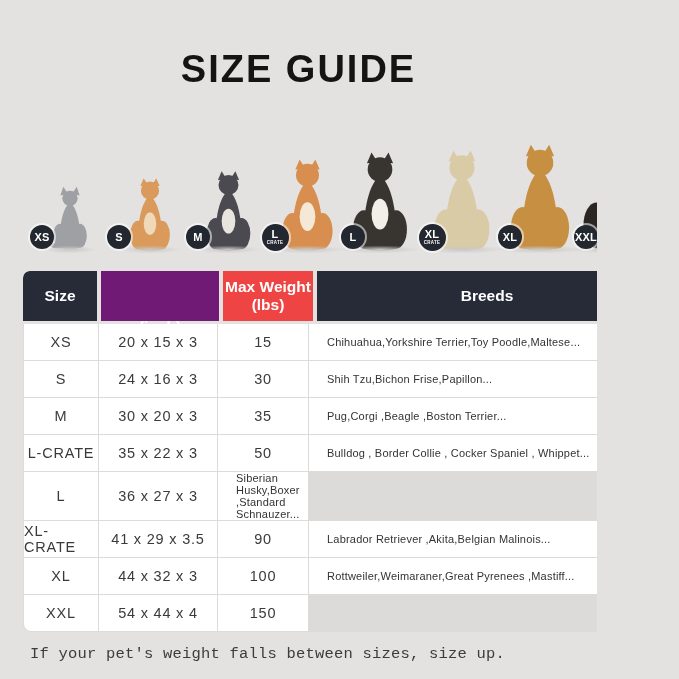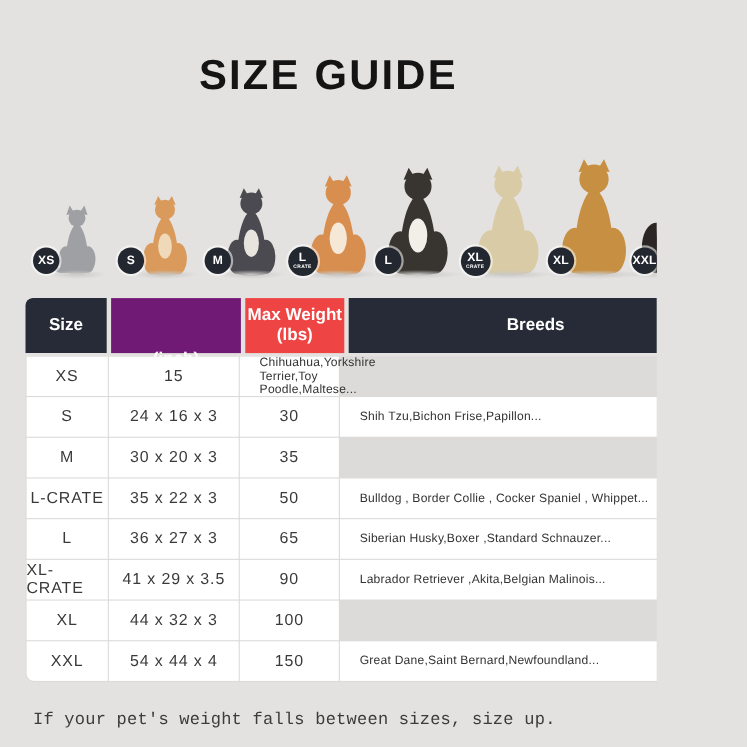--- a/index.html
+++ b/index.html
@@ -247,68 +247,69 @@
   </div>
 
   <div class="th" style="background: rgb(38, 43, 55);">
     <span class="th-l1">Breeds</span>
 
   </div>
 </div>
     <div class="tbody" id="tbody">
   <div class="tr">
     <div class="td td-size">XS</div>
+    <div class="td td-dims">20 x 15 x 3</div>
     <div class="td td-weight">15</div>
     <div class="td td-breeds">Chihuahua,Yorkshire Terrier,Toy Poodle,Maltese...</div>
   </div>
 
   <div class="tr">
     <div class="td td-size">S</div>
     <div class="td td-dims">24 x 16 x 3</div>
     <div class="td td-weight">30</div>
     <div class="td td-breeds">Shih Tzu,Bichon Frise,Papillon...</div>
   </div>
 
   <div class="tr">
     <div class="td td-size">M</div>
     <div class="td td-dims">30 x 20 x 3</div>
     <div class="td td-weight">35</div>
+    <div class="td td-breeds">Pug,Corgi ,Beagle ,Boston Terrier...</div>
   </div>
 
   <div class="tr">
     <div class="td td-size">L-CRATE</div>
     <div class="td td-dims">35 x 22 x 3</div>
     <div class="td td-weight">50</div>
     <div class="td td-breeds">Bulldog , Border Collie , Cocker Spaniel , Whippet...</div>
   </div>
 
   <div class="tr">
     <div class="td td-size">L</div>
     <div class="td td-dims">36 x 27 x 3</div>
-    <div class="td td-weight">65</div>
     <div class="td td-breeds">Siberian Husky,Boxer ,Standard Schnauzer...</div>
   </div>
 
   <div class="tr">
     <div class="td td-size">XL-CRATE</div>
     <div class="td td-dims">41 x 29 x 3.5</div>
     <div class="td td-weight">90</div>
     <div class="td td-breeds">Labrador Retriever ,Akita,Belgian Malinois...</div>
   </div>
 
   <div class="tr">
     <div class="td td-size">XL</div>
     <div class="td td-dims">44 x 32 x 3</div>
     <div class="td td-weight">100</div>
+    <div class="td td-breeds">Rottweiler,Weimaraner,Great Pyrenees ,Mastiff...</div>
   </div>
 
   <div class="tr">
     <div class="td td-size">XXL</div>
     <div class="td td-dims">54 x 44 x 4</div>
     <div class="td td-weight">150</div>
-    <div class="td td-breeds">Great Dane,Saint Bernard,Newfoundland...</div>
   </div>
 </div>
   </div>
 
   <p class="note">If your pet's weight falls between sizes, size up.</p>
 
 </div>
 
 </body></html>

